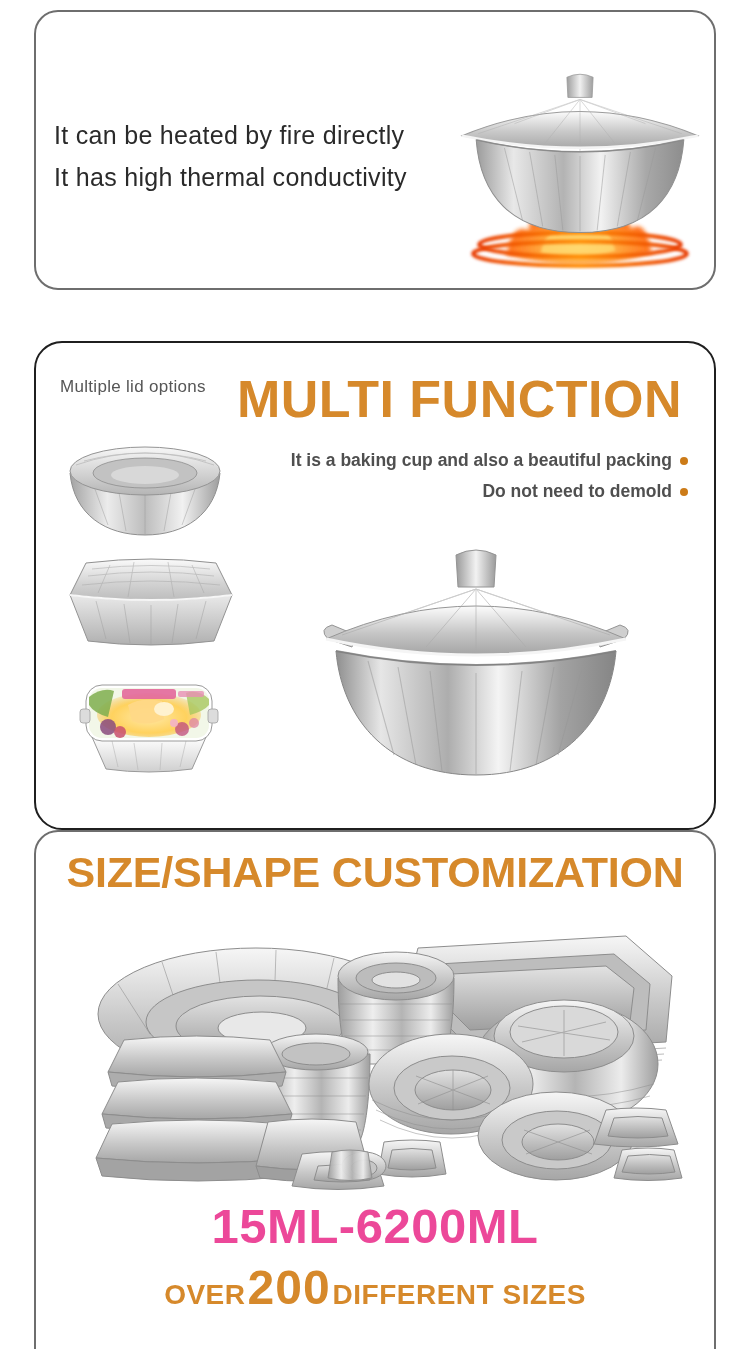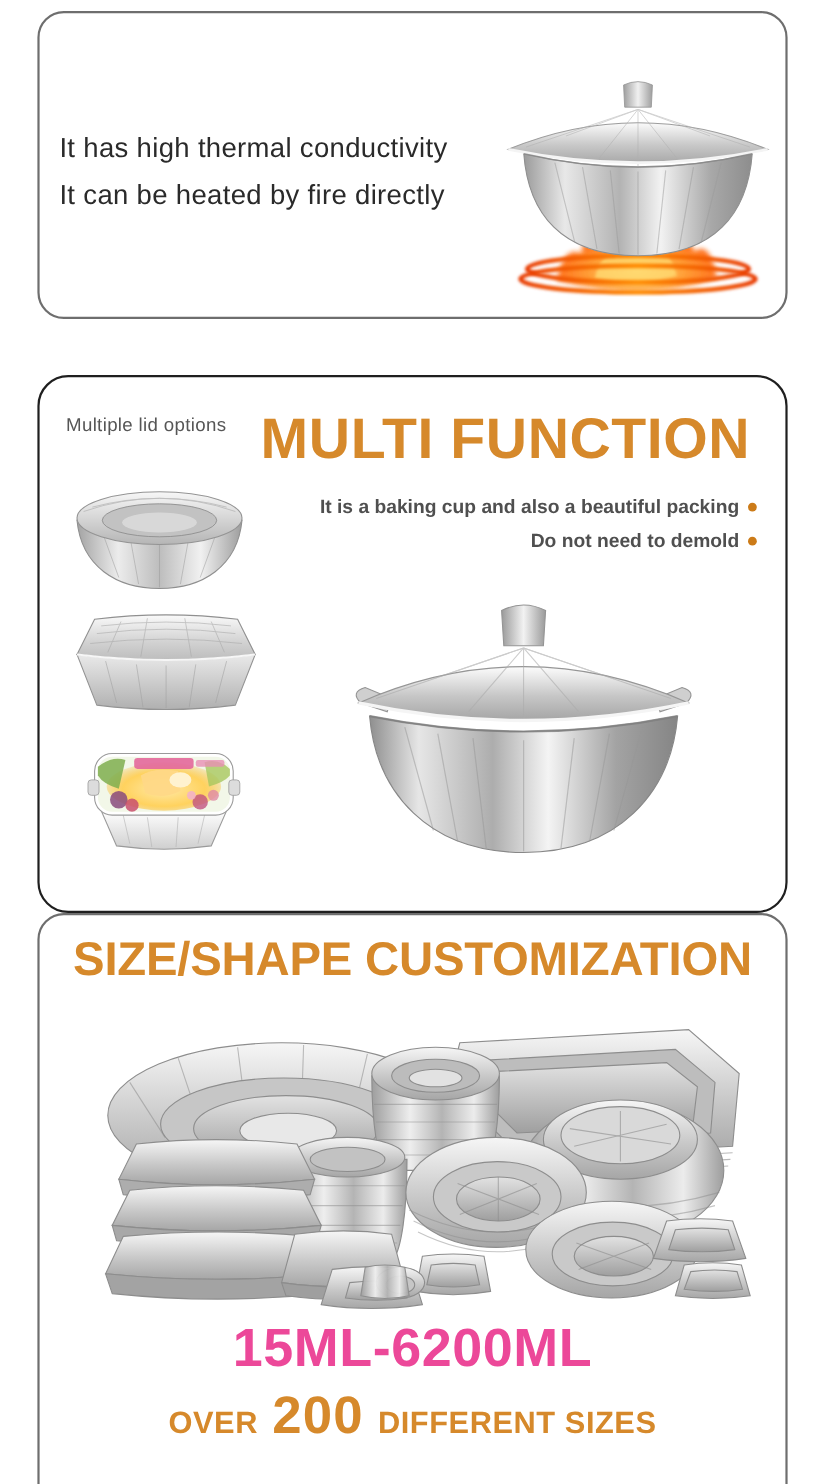--- a/index.html
+++ b/index.html
@@ -30,34 +30,34 @@
   .art-printed { position:absolute; left:42px;  top:336px; width:142px; height:94px; }
   .art-bigpot  { position:absolute; left:262px; top:200px; width:356px; height:242px; }
 
   
   .custom-title { position:absolute; left:0; right:0; top:16px; text-align:center;
                   font-size:43px; font-weight:700; color:#d6892b; letter-spacing:-.2px; white-space:nowrap; }
   .art-collage { position:absolute; left:30px; top:82px; width:622px; height:282px; }
   .capacity { position:absolute; left:0; right:0; top:366px; text-align:center;
               font-size:49px; font-weight:700; color:#ec4899; letter-spacing:.5px; }
   .sizes-line { position:absolute; left:0; right:0; top:428px; display:flex;
-                justify-content:center; align-items:baseline; gap:13px;
+                justify-content:center; align-items:baseline; gap:2px;
                 color:#d6892b; font-weight:700; }
   .sizes-line .small { font-size:28px; letter-spacing:.5px; }
   .sizes-line .big   { font-size:48px; letter-spacing:1px; }
 </style>
 </head>
 <body>
 
 <div class="page">
 
   <section class="card card-thermal">
     <div class="thermal-text">
+      <div>It can be heated by fire directly</div>
       <div>It has high thermal conductivity</div>
-      <div>It can be heated by fire directly</div>
     </div>
 
     <svg class="thermal-art" viewBox="0 0 250 196">
       <defs>
         <linearGradient id="g1lid" x1="0" y1="0" x2="0" y2="1">
           <stop offset="0" stop-color="#fbfbfb"></stop>
             <stop offset=".55" stop-color="#c9c9c9"></stop>
             <stop offset="1" stop-color="#a9a9a9"></stop>
         </linearGradient>
         <linearGradient id="g1body" x1="0" y1="0" x2="1" y2="0">

